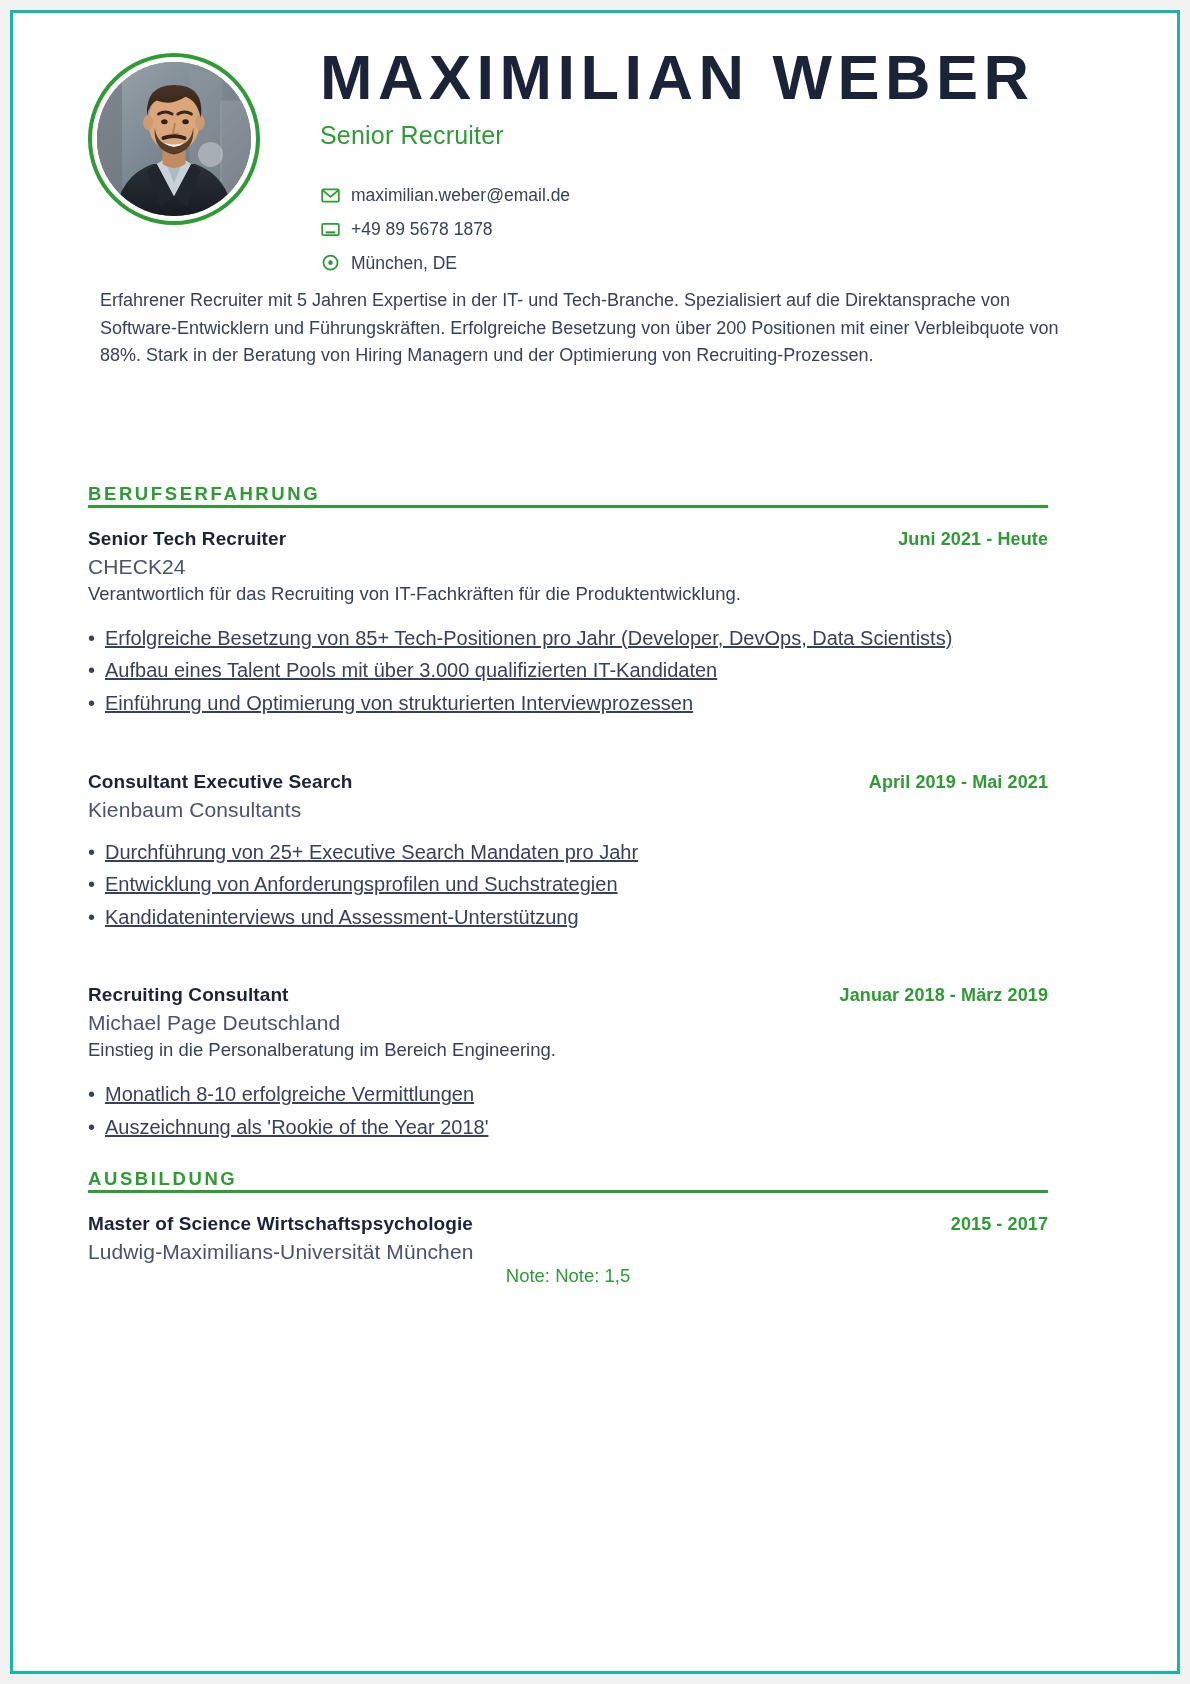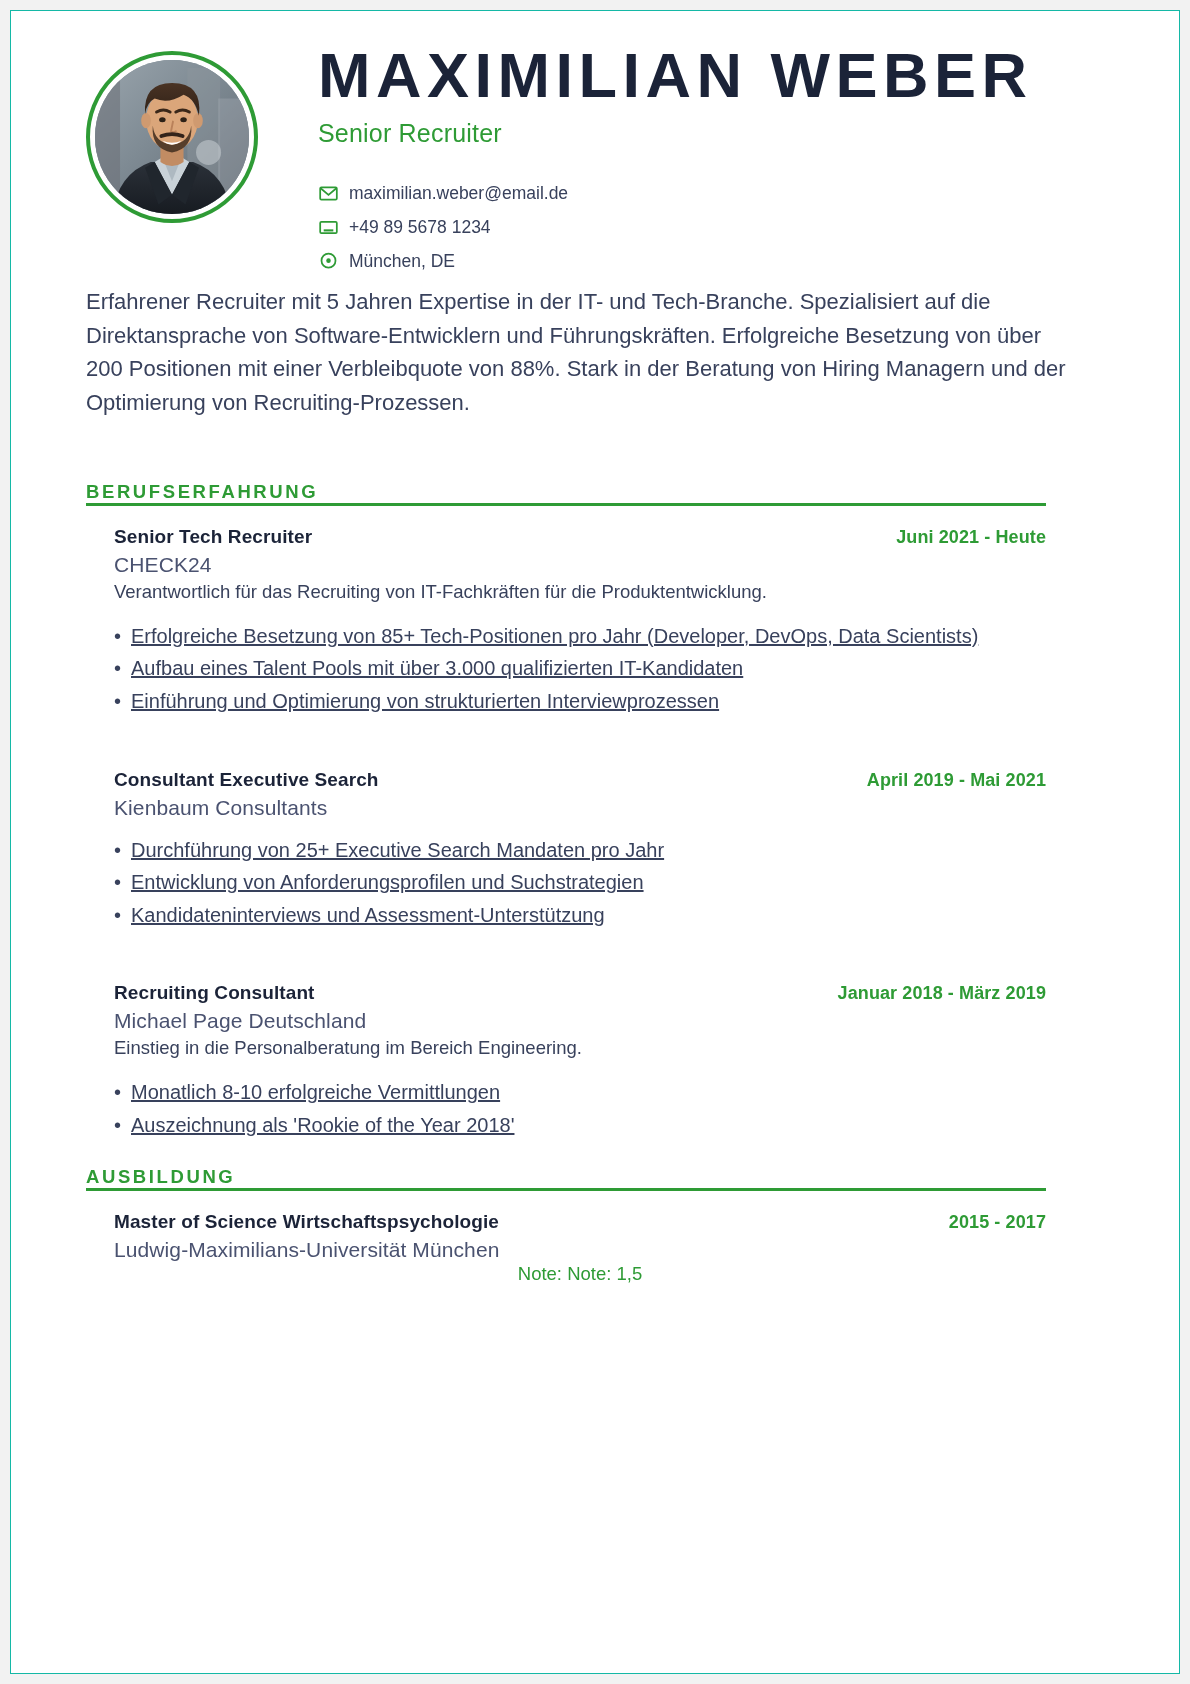--- a/index.html
+++ b/index.html
@@ -15,21 +15,21 @@
     -webkit-font-smoothing: antialiased;
   }
 
   .page {
     position: absolute;
     left: 10px;
     top: 10px;
     width: 1170px;
     height: 1664px;
     background: #ffffff;
-    border: 1px solid #14b8a6;
+    border: 3px solid #14b8a6;
     overflow: hidden;
   }
 
   .inner {
     position: absolute;
     left: 75px;
     top: 28px;
     width: 960px;
   }
 
@@ -104,24 +104,24 @@
     margin-right: 10px;
     flex: 0 0 21px;
     display: block;
   }
 
   .c-ico svg { display: block; width: 21px; height: 21px; }
 
   
   .summary {
     position: absolute;
-    left: 0px;
+    left: 12px;
     top: 246px;
     width: 985px;
-    font-size: 22px;
+    font-size: 18px;
     line-height: 1.53;
     color: #38415c;
   }
 
   
   .section { margin-top: 0; }
 
   .sec-head {
     font-size: 18.5px;
     font-weight: 700;
@@ -129,21 +129,21 @@
     letter-spacing: 2.6px;
   }
 
   .sec-rule {
     height: 3px;
     background: #2e9b35;
     width: 960px;
     margin-bottom: 20px;
   }
 
-  .entry { margin-bottom: 26px; margin-left: 28px; }
+  .entry { margin-bottom: 26px; }
 
   .entry-top {
     display: flex;
     justify-content: space-between;
     align-items: baseline;
   }
 
   .entry-title {
     font-size: 19px;
     font-weight: 700;
@@ -285,21 +285,21 @@
             <span>maximilian.weber@email.de</span>
           </div>
 
           <div class="contact-line">
             <span class="c-ico">
               <svg viewBox="0 0 24 24" fill="none" stroke="#2e9b35" stroke-width="2">
                 <rect x="2.5" y="5.5" width="19" height="13" rx="1.4"></rect>
                 <path d="M6.5 15.3 H17.5" stroke-width="2.4"></path>
               </svg>
             </span>
-            <span>+49 89 5678 1234</span>
+            <span>+49 89 5678 1878</span>
           </div>
 
           <div class="contact-line">
             <span class="c-ico">
               <svg viewBox="0 0 24 24" fill="none" stroke="#2e9b35" stroke-width="2">
                 <circle cx="12" cy="11" r="8"></circle>
                 <circle cx="12" cy="11" r="2.6" fill="#2e9b35" stroke="none"></circle>
               </svg>
             </span>
             <span>München, DE</span>

